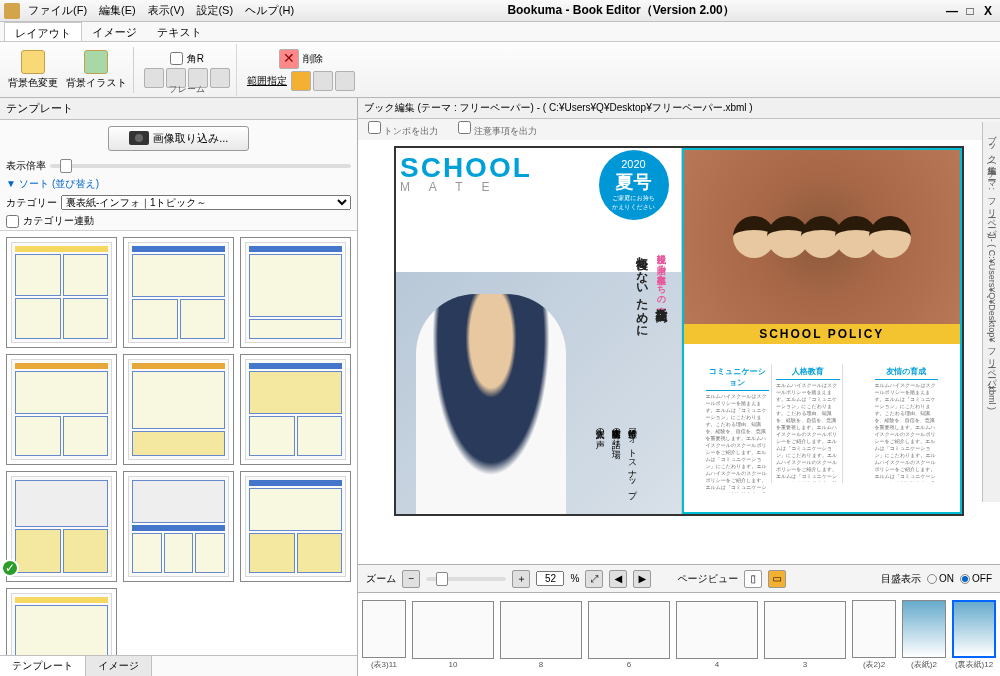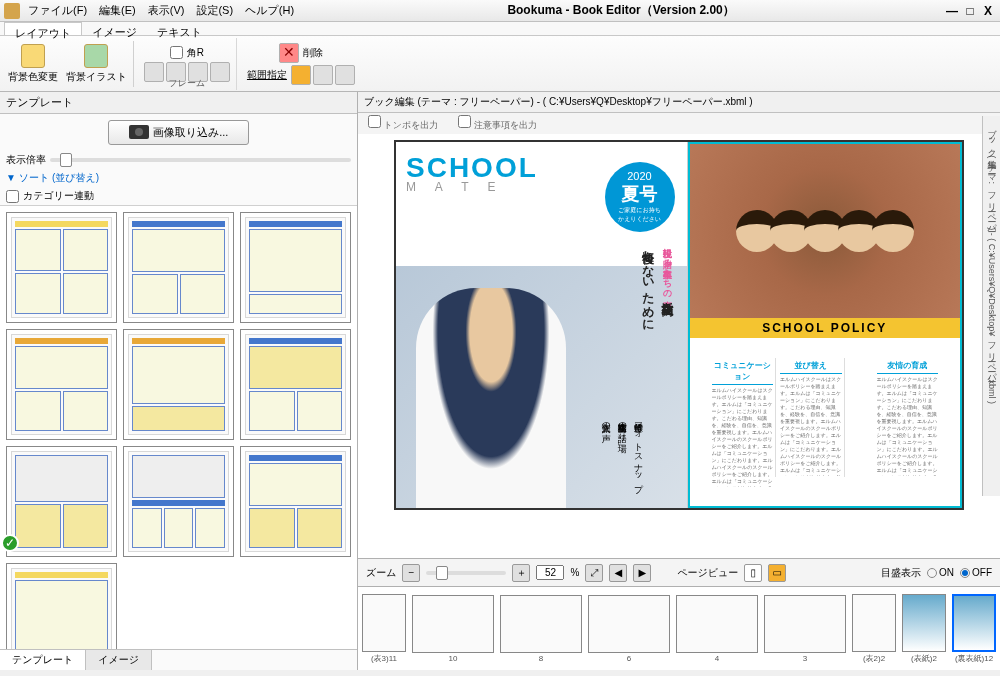--- a/index.html
+++ b/index.html
@@ -5,21 +5,21 @@
 * { box-sizing: border-box; margin: 0; padding: 0; font-family: "Meiryo", "MS PGothic", sans-serif; }
 body { background: #f0f0f0; width: 1000px; height: 676px; overflow: hidden; font-size: 11px; }
 .titlebar { height: 22px; background: linear-gradient(#fafafa,#e8e8e8); border-bottom: 1px solid #c0c0c0; display: flex; align-items: center; padding: 0 4px; }
 .titlebar .app-icon { width: 16px; height: 16px; background: #d4a44c; border-radius: 2px; margin-right: 4px; }
 .titlebar .menu { display: flex; gap: 4px; }
 .titlebar .menu span { padding: 2px 4px; cursor: pointer; }
 .titlebar .title { flex: 1; text-align: center; font-weight: bold; font-size: 12px; }
 .titlebar .winbtns { display: flex; gap: 2px; }
 .titlebar .winbtns span { width: 16px; height: 14px; text-align: center; cursor: pointer; font-size: 12px; font-weight: bold; }
 
-.ribbon-tabs { height: 14px; background: #f8f8f8; border-bottom: 1px solid #c8c8c8; display: flex; padding-left: 4px; }
+.ribbon-tabs { height: 20px; background: #f8f8f8; border-bottom: 1px solid #c8c8c8; display: flex; padding-left: 4px; }
 .ribbon-tabs span { padding: 3px 10px; font-size: 11px; cursor: pointer; }
 .ribbon-tabs span.active { background: #fff; border: 1px solid #c8c8c8; border-bottom: none; }
 
 .ribbon { height: 56px; background: linear-gradient(#fdfdfd,#f2f2f2); border-bottom: 1px solid #b6b6b6; display: flex; align-items: center; padding: 2px 6px; gap: 4px; }
 .ribbon-group { display: flex; flex-direction: column; align-items: center; padding: 0 6px; border-right: 1px solid #d8d8d8; height: 52px; justify-content: center; position: relative; }
 .ribbon-btn { display: flex; flex-direction: column; align-items: center; cursor: pointer; font-size: 10px; padding: 2px; }
 .ribbon-btn .ico { width: 24px; height: 24px; background: #f9d976; border: 1px solid #c0a050; border-radius: 3px; margin-bottom: 2px; }
 .ribbon-row { display: flex; gap: 2px; }
 .small-ico { width: 20px; height: 20px; background: #e0e0e0; border: 1px solid #b0b0b0; border-radius: 2px; cursor: pointer; }
 .grp-label { font-size: 9px; color: #666; position: absolute; bottom: 0; }
@@ -54,25 +54,25 @@
 .left-tabs span { padding: 3px 12px; font-size: 10px; cursor: pointer; background: #e8e8e8; border-right: 1px solid #c0c0c0; }
 .left-tabs span.active { background: #fff; }
 
 .right-panel { flex: 1; display: flex; flex-direction: column; background: #f4f4f4; position: relative; }
 .rp-hdr { font-size: 10px; padding: 3px 6px; background: #f0f0f0; border-bottom: 1px solid #c0c0c0; }
 .rp-sub { font-size: 9px; padding: 2px 10px; display: flex; gap: 20px; color: #666; align-items: center; }
 .canvas-area { flex: 1; display: flex; justify-content: center; align-items: flex-start; padding: 6px; overflow: hidden; background:#fff; }
 .spread { display: flex; border: 2px solid #333; background: #fff; width: 570px; height: 370px; }
 .page { flex: 1; border-right: 1px solid #ccc; position: relative; overflow: hidden; }
 .page:last-child { border-right: none; border:2px solid #00bcd4; }
-.pg-left { background: linear-gradient(180deg,#fff 0%,#fff 100%); padding: 10px; }
+.pg-left { background: linear-gradient(180deg,#fff 0%,#fff 100%); padding: 4px; }
 .sch-title { color: #00a0d8; font-size: 28px; font-weight: bold; letter-spacing: 2px; }
 .sch-mate { color: #999; font-size: 12px; letter-spacing: 8px; margin-top: -4px; }
 .sch-sub { color: #00a0d8; font-size: 9px; margin-top: 4px; }
-.circle { position: absolute; top: 20px; right: 12px; width: 70px; height: 70px; background: #0097d6; border-radius: 50%; color: #fff; display: flex; flex-direction: column; align-items: center; justify-content: center; font-size: 10px; }
+.circle { position: absolute; top: 2px; right: 12px; width: 70px; height: 70px; background: #0097d6; border-radius: 50%; color: #fff; display: flex; flex-direction: column; align-items: center; justify-content: center; font-size: 10px; }
 .circle .yr { font-size: 11px; }
 .circle .big { font-size: 18px; font-weight: bold; }
 .circle .sm { font-size: 6px; }
 .pg-photo { position: absolute; bottom: 0; left: 0; width: 100%; height: 66%; background: linear-gradient(135deg,#b8c8d8,#d8e0e8); }
 .person { position: absolute; bottom: 0; left: 20px; width: 150px; height: 220px; background: radial-gradient(ellipse at 50% 20%, #e8c8a0 0%, #e8c8a0 20%, #2a3a5a 24%, #2a3a5a 50%, #f8f8f8 55%); border-radius: 60px 60px 0 0; }
 .vtxt { position: absolute; top: 100px; right: 10px; writing-mode: vertical-rl; font-size: 12px; font-weight: bold; line-height: 1.6; color:#222; }
 .vtxt .pink { color: #e8579b; font-size: 9px; }
 .vtxt2 { position: absolute; bottom: 20px; right: 40px; writing-mode: vertical-rl; font-size: 9px; line-height: 1.8; }
 
 .pg-right { padding: 0; }
@@ -177,20 +177,24 @@
       <div class="import-btn">
         <div class="cam-ico"></div>
         <span>画像取り込み...</span>
       </div>
     </div>
     <div class="slider-row">
       <span>表示倍率</span>
       <div class="slider"></div>
     </div>
     <div class="sort-row">▼ ソート (並び替え)</div>
+    <div class="cat-row">
+      <span>カテゴリー</span>
+      <select><option>裏表紙-インフォ｜1トピック～</option></select>
+    </div>
     <div class="chk-row">
       <input type="checkbox" style="">
       <span>カテゴリー連動</span>
     </div>
 
     <div class="tmpl-grid">
       <div class="tmpl-item">
           <div class="tmpl-prev">
             <div class="bar yl"></div>
             <div class="row">
@@ -328,21 +332,21 @@
                 <div class="h"></div>
               </div>
           </div>
           <div class="policy-bar">SCHOOL POLICY</div>
           <div class="policy-cols">
             <div class="pcol">
                 <div class="pcol-h">コミュニケーション</div>
                 <div class="pcol-body">エルムハイスクールはスクールポリシーを踏まえます。エルムは「コミュニケーション」にこだわります。こだわる理由、知識を、経験を、自信を、意識を重要視します。エルムハイスクールのスクールポリシーをご紹介します。エルムは「コミュニケーション」にこだわります。エルムハイスクールのスクールポリシーをご紹介します。エルムは「コミュニケーション」にこだわります。分岐を目指します。</div>
               </div>
             <div class="pcol">
-                <div class="pcol-h">並び替え</div>
+                <div class="pcol-h">人格教育</div>
                 <div class="pcol-body">エルムハイスクールはスクールポリシーを踏まえます。エルムは「コミュニケーション」にこだわります。こだわる理由、知識を、経験を、自信を、意識を重要視します。エルムハイスクールのスクールポリシーをご紹介します。エルムは「コミュニケーション」にこだわります。エルムハイスクールのスクールポリシーをご紹介します。エルムは「コミュニケーション」にこだわります。分岐を目指します。</div>
               </div>
             <div class="pcol">
                 <div class="pcol-h">友情の育成</div>
                 <div class="pcol-body">エルムハイスクールはスクールポリシーを踏まえます。エルムは「コミュニケーション」にこだわります。こだわる理由、知識を、経験を、自信を、意識を重要視します。エルムハイスクールのスクールポリシーをご紹介します。エルムは「コミュニケーション」にこだわります。エルムハイスクールのスクールポリシーをご紹介します。エルムは「コミュニケーション」にこだわります。分岐を目指します。</div>
               </div>
           </div>
         </div>
       </div>
     </div>

